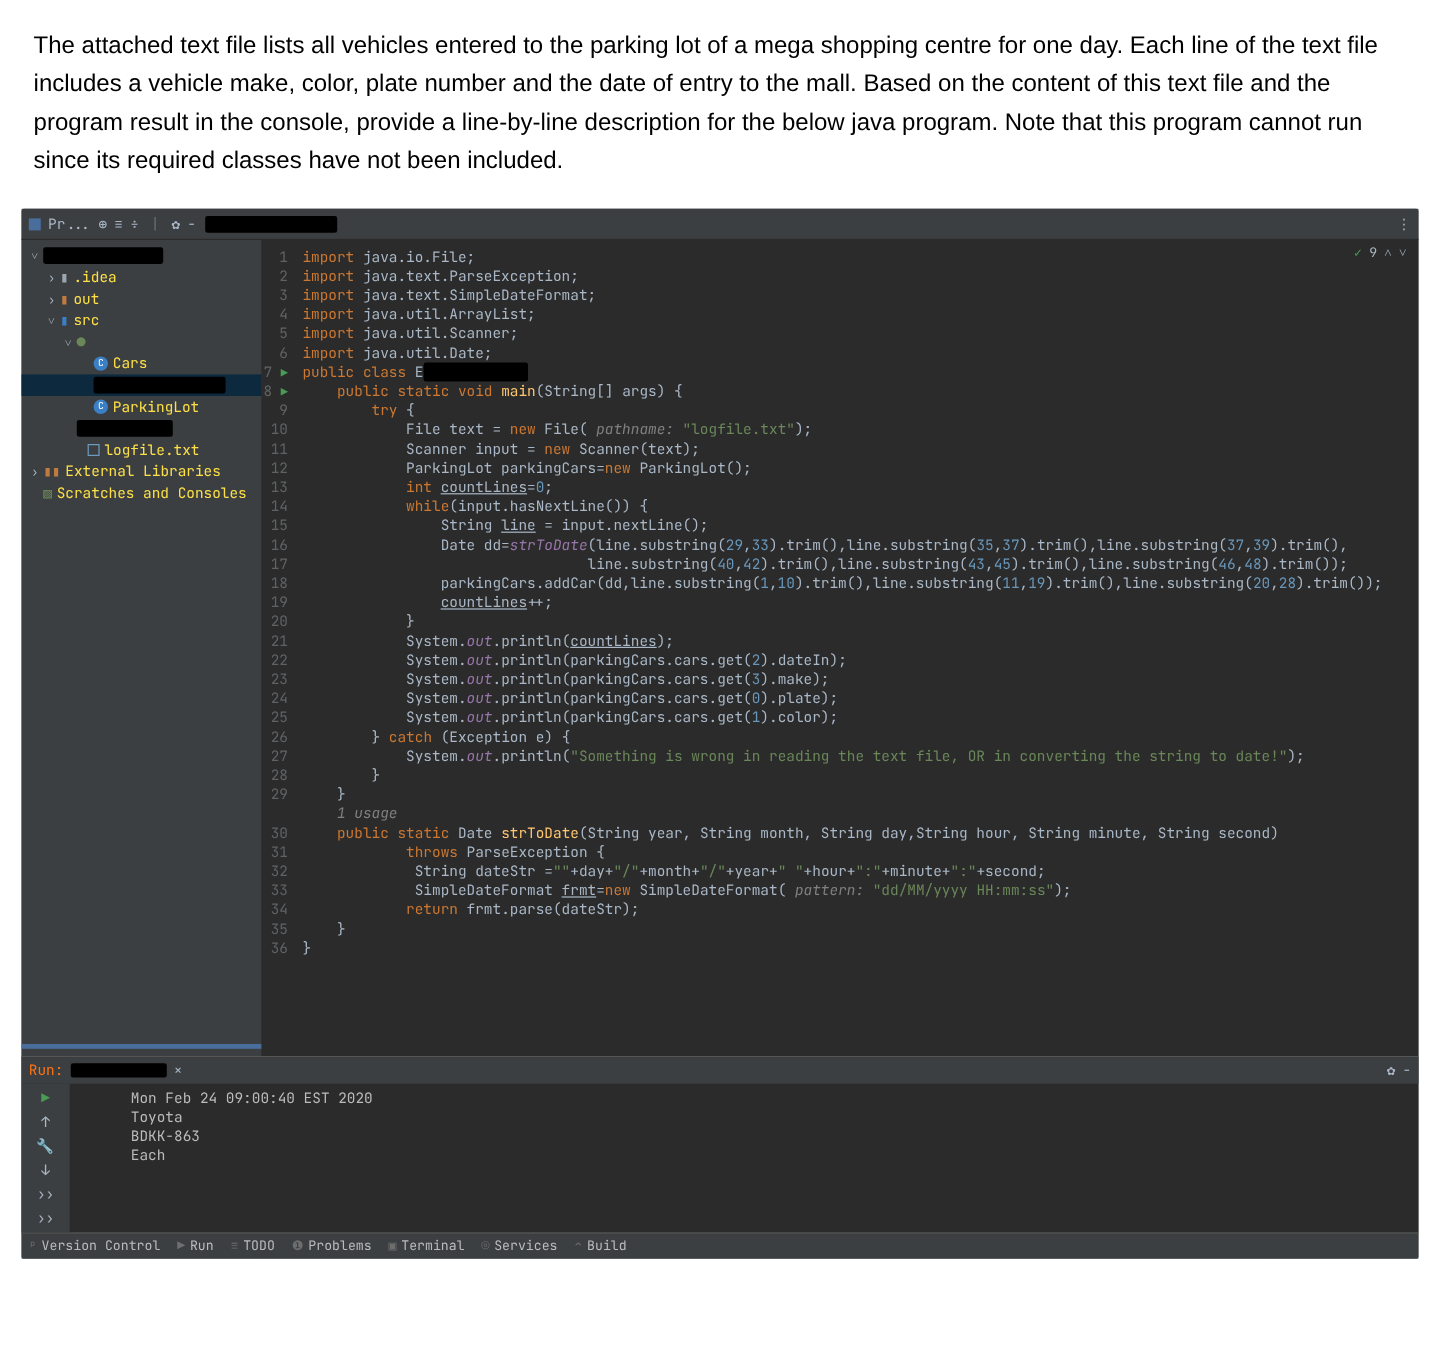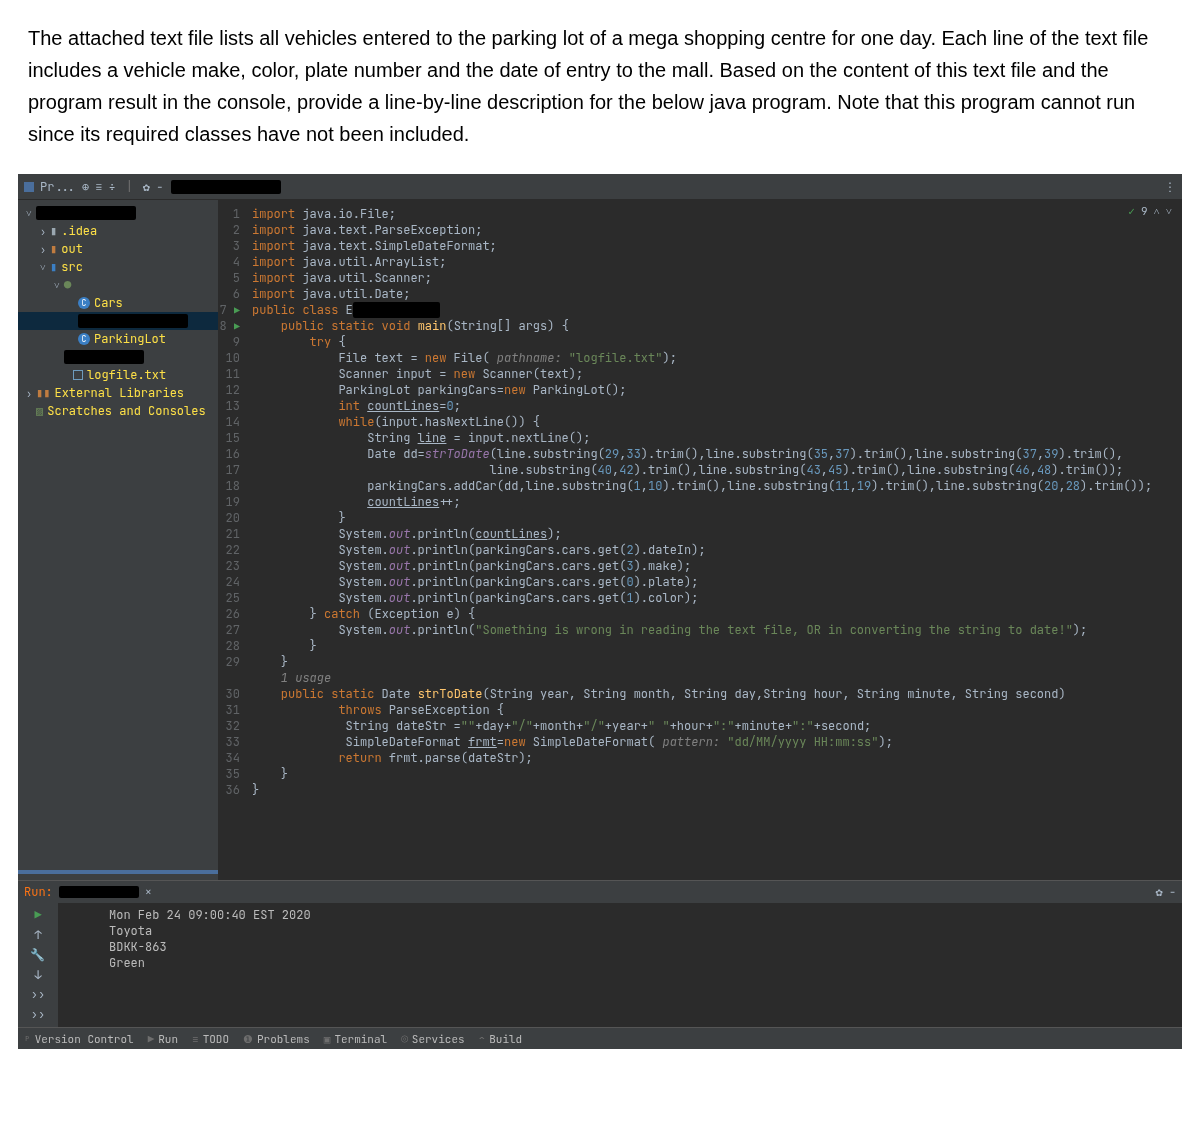--- a/index.html
+++ b/index.html
@@ -209,21 +209,21 @@
         <span class="bico">↑</span>
         <span class="bico">🔧</span>
         <span class="bico">↓</span>
         <span class="bico">››</span>
         <span class="bico">››</span>
       </div>
       <div class="run-out" id="run-out">
           <div class="oln">Mon Feb 24 09:00:40 EST 2020</div>
           <div class="oln">Toyota</div>
           <div class="oln">BDKK-863</div>
-          <div class="oln">Green</div>
+          <div class="oln">Each</div>
         </div>
     </div>
   </div>
 
   <div class="bottom" id="bottom">
       <span class="bitm">
         <span class="bi">ᵖ</span>
         <span>Version Control</span>
       </span>
       <span class="bitm">

